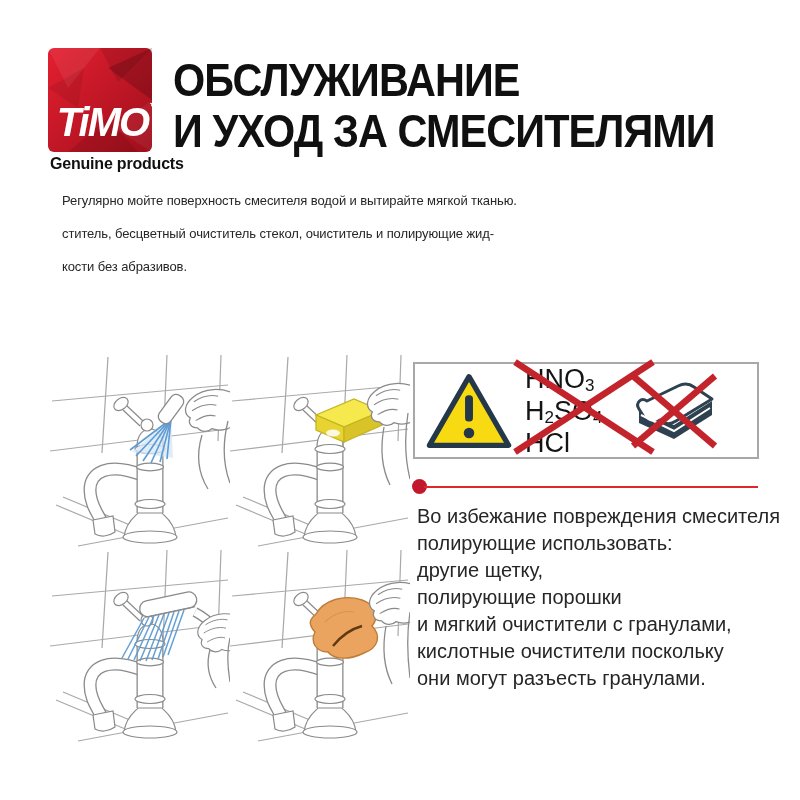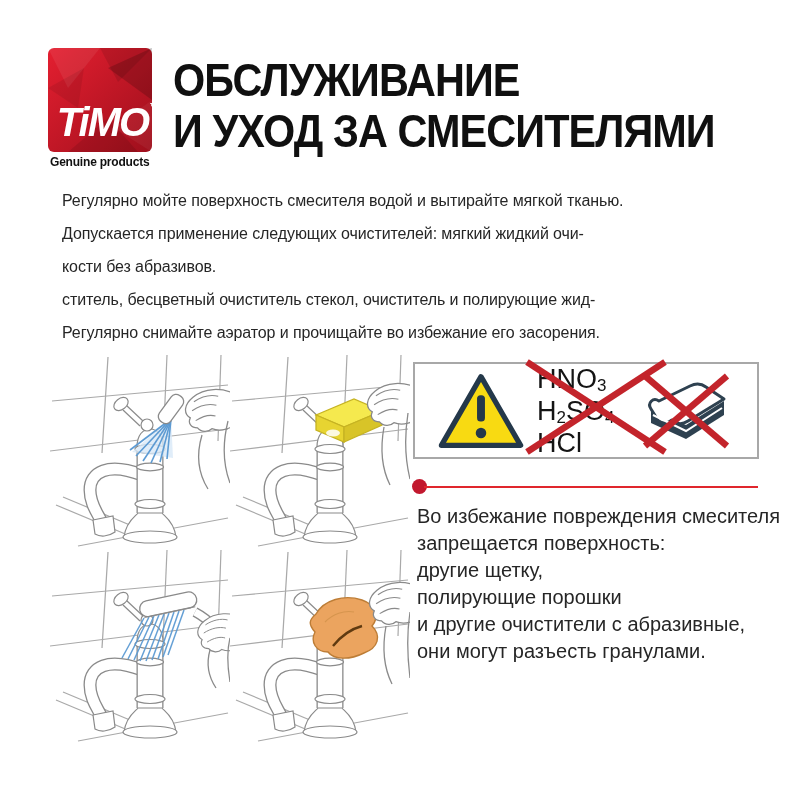--- a/index.html
+++ b/index.html
@@ -5,42 +5,42 @@
   html,body{margin:0;padding:0;background:#fff;}
   .page{position:relative;width:800px;height:800px;background:#fff;overflow:hidden;
         font-family:"Liberation Sans",sans-serif;}
 
   
   .logo-square{position:absolute;left:48px;top:48px;width:120px;height:104px;}
   .logo-bg{position:absolute;left:0;top:0;}
   .logo-word{position:absolute;left:0;right:0;bottom:10px;text-align:center;color:#fff;
              font-style:italic;font-weight:bold;font-size:40px;line-height:1;letter-spacing:-2px;}
   .logo-tm{font-size:10px;font-style:normal;letter-spacing:0;vertical-align:26px;margin-left:1px;}
-  .logo-tagline{position:absolute;left:50px;top:155px;font-size:12px;font-weight:bold;
+  .logo-tagline{position:absolute;left:50px;top:155px;font-size:16px;font-weight:bold;
                 letter-spacing:-0.2px;color:#111;white-space:nowrap;}
 
   
   .title{position:absolute;left:173px;top:55px;font-weight:bold;font-size:46px;line-height:51px;
          letter-spacing:-1px;color:#101010;transform:scaleX(0.9);transform-origin:left top;}
   .title div{white-space:nowrap;}
 
   
-  .intro{position:absolute;left:62px;top:184px;font-size:16px;line-height:33px;
+  .intro{position:absolute;left:62px;top:184px;font-size:13px;line-height:33px;
          letter-spacing:-0.1px;color:#262626;}
   .intro .line{white-space:nowrap;}
 
   
   .grid{position:absolute;left:50px;top:355px;width:360px;height:390px;display:grid;
         grid-template-columns:180px 180px;grid-template-rows:195px 195px;}
   .cell svg{display:block;}
 
   
   .warnbox{position:absolute;left:413px;top:362px;width:346px;height:97px;
            border:2px solid #a8a8a8;box-sizing:border-box;display:flex;align-items:center;
-           padding:0 22px;background:#fff;}
+           padding:0 10px;background:#fff;}
   .chem{position:relative;margin-left:12px;font-size:27px;line-height:28px;color:#141414;}
   .chem sub{font-size:17px;vertical-align:baseline;position:relative;top:3px;}
   .chem-x{position:absolute;left:-16px;top:-8px;pointer-events:none;}
   .spongewrap{position:relative;margin-left:24px;width:96px;height:80px;}
 
   
   .divider{position:absolute;left:412px;top:479px;width:346px;height:16px;}
   .divider .dot{position:absolute;left:0;top:0;width:15px;height:15px;border-radius:50%;background:#c2182e;}
   .divider .rule{position:absolute;left:12px;top:6.5px;right:0;height:2px;background:#e0262d;}
 
@@ -113,24 +113,22 @@
   </div>
   <div class="logo-tagline">Genuine products</div>
 
   <div class="title">
     <div>ОБСЛУЖИВАНИЕ</div>
     <div>И УХОД ЗА СМЕСИТЕЛЯМИ</div>
   </div>
 
   <div class="intro">
     <div class="line">Регулярно мойте поверхность смесителя водой и вытирайте мягкой тканью.</div>
-    <div class="line">Допускается применение следующих очистителей: мягкий жидкий очи-</div>
+    <div class="line">ститель, бесцветный очиститель стекол, очиститель и полирующие жид-</div>
     <div class="line">кости без абразивов.</div>
-    <div class="line">ститель, бесцветный очиститель стекол, очиститель и полирующие жид-</div>
-    <div class="line">Регулярно снимайте аэратор и прочищайте во избежание его засорения.</div>
   </div>
 
   <div class="grid">
 
     <div class="cell">
       <svg width="180" height="195" viewBox="0 0 180 195">
         <use href="#sym-scene"></use>
         <g>
           <path d="M121,63 L82,97 L123,103 Z" fill="#d8e8f7" opacity="0.8"></path>
           <g stroke="#5d9bd3" stroke-width="1.6" fill="none">
@@ -252,20 +250,21 @@
     </div>
   </div>
 
   <div class="divider">
     <div class="dot"></div>
     <div class="rule"></div>
   </div>
 
   <div class="prohibit">
     <div class="line">Во избежание повреждения смесителя</div>
-    <div class="line">запрещается поверхность:</div>
+    <div class="line">полирующие использовать:</div>
     <div class="line">другие щетку,</div>
     <div class="line">полирующие порошки</div>
-    <div class="line">и другие очистители с абразивные,</div>
+    <div class="line">и мягкий очистители с гранулами,</div>
+    <div class="line">кислотные очистители поскольку</div>
     <div class="line">они могут разъесть гранулами.</div>
   </div>
 
 </div>
 
 </body></html>

